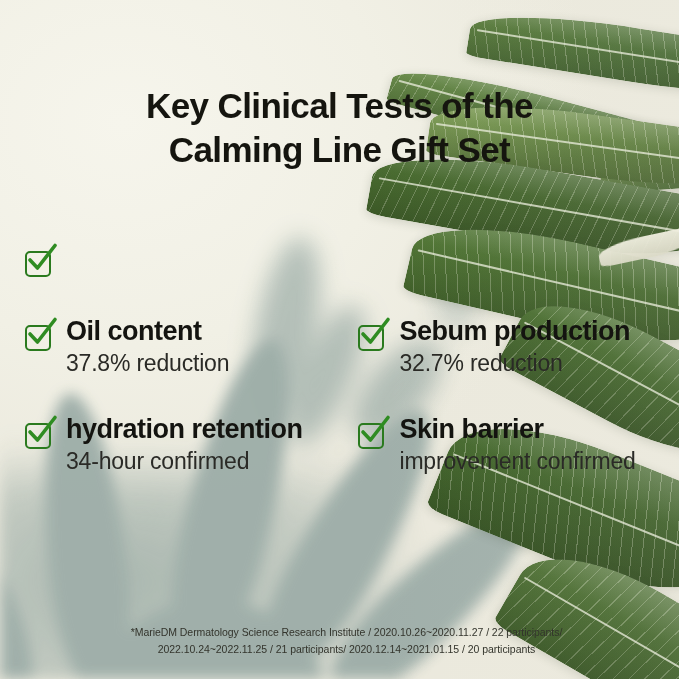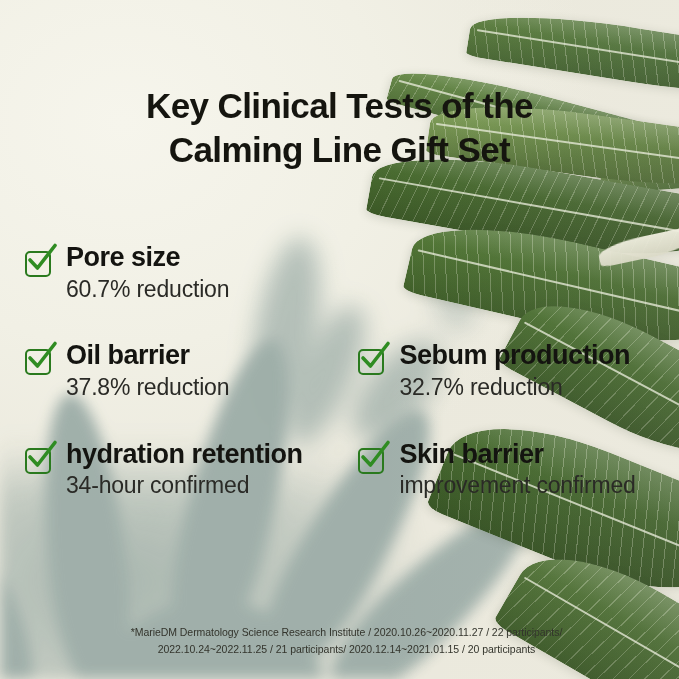--- a/index.html
+++ b/index.html
@@ -348,37 +348,33 @@
     <div class="grid">
 
       <div class="row">
         <div class="col left">
           <span class="check">
             <span class="box"></span>
             <svg viewBox="0 0 34 34" aria-hidden="true">
               <path d="M6 17 L13.5 25 L31 2.5" fill="none" stroke="#2f8c22" stroke-width="3.6" stroke-linecap="round" stroke-linejoin="round"></path>
             </svg>
           </span>
-          <span class="texts">
-            <span class="item-label">Pore size</span>
-            <div class="item-sub">60.7% reduction</div>
-          </span>
         </div>
       </div>
 
       <div class="row">
         <div class="col left">
           <span class="check">
             <span class="box"></span>
             <svg viewBox="0 0 34 34" aria-hidden="true">
               <path d="M6 17 L13.5 25 L31 2.5" fill="none" stroke="#2f8c22" stroke-width="3.6" stroke-linecap="round" stroke-linejoin="round"></path>
             </svg>
           </span>
           <span class="texts">
-            <span class="item-label">Oil barrier</span>
+            <span class="item-label">Oil content</span>
             <div class="item-sub">37.8% reduction</div>
           </span>
         </div>
         <div class="col right">
           <span class="check">
             <span class="box"></span>
             <svg viewBox="0 0 34 34" aria-hidden="true">
               <path d="M6 17 L13.5 25 L31 2.5" fill="none" stroke="#2f8c22" stroke-width="3.6" stroke-linecap="round" stroke-linejoin="round"></path>
             </svg>
           </span>

